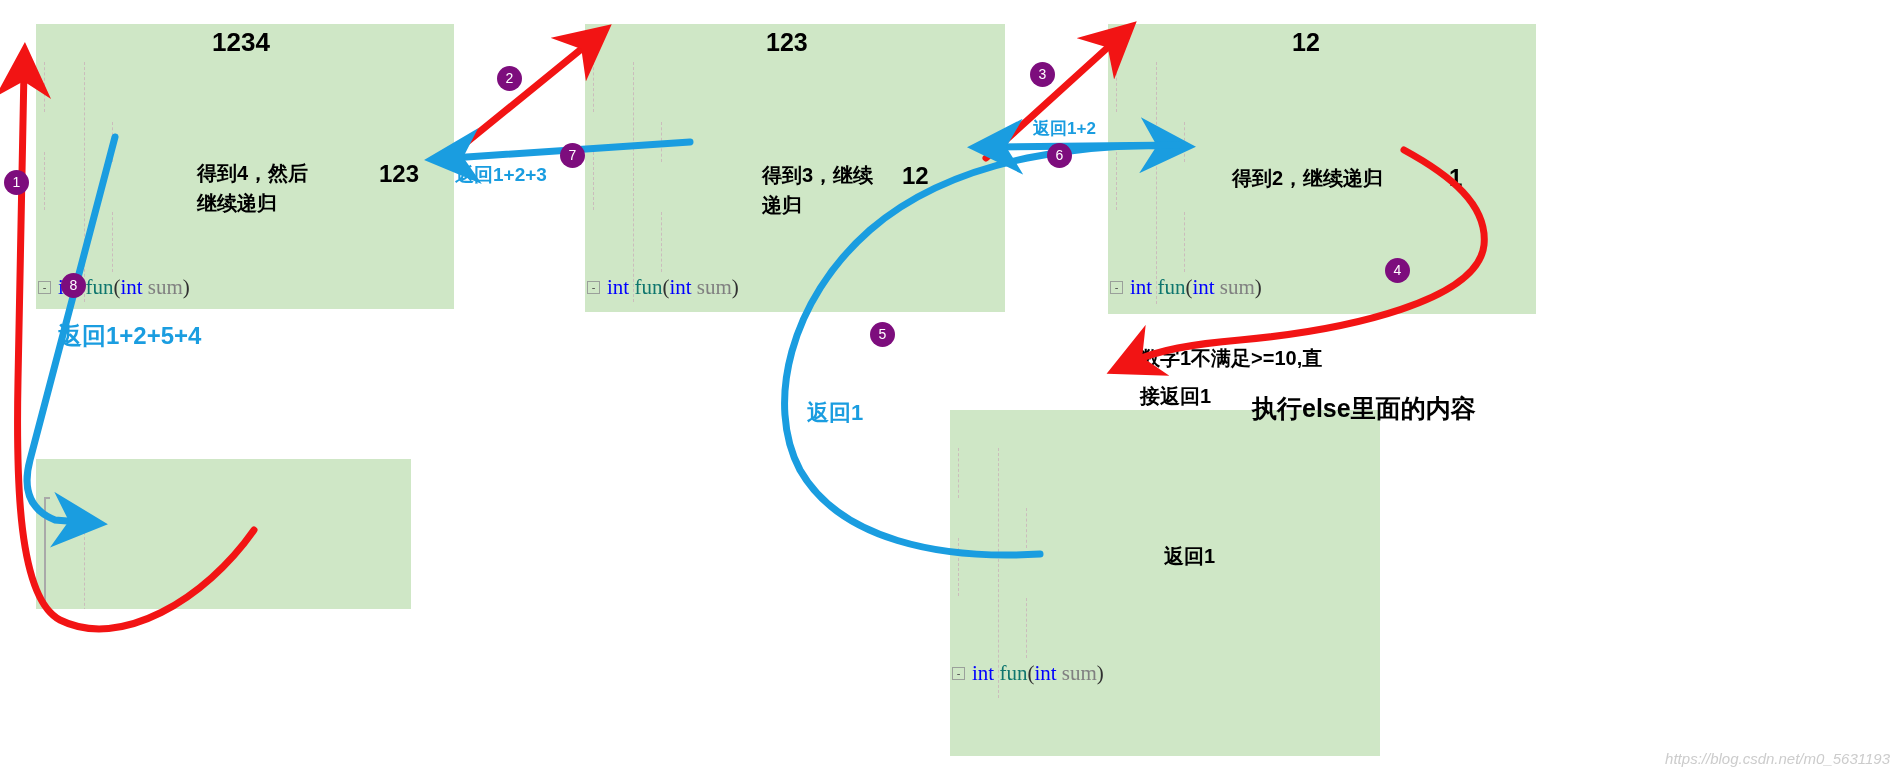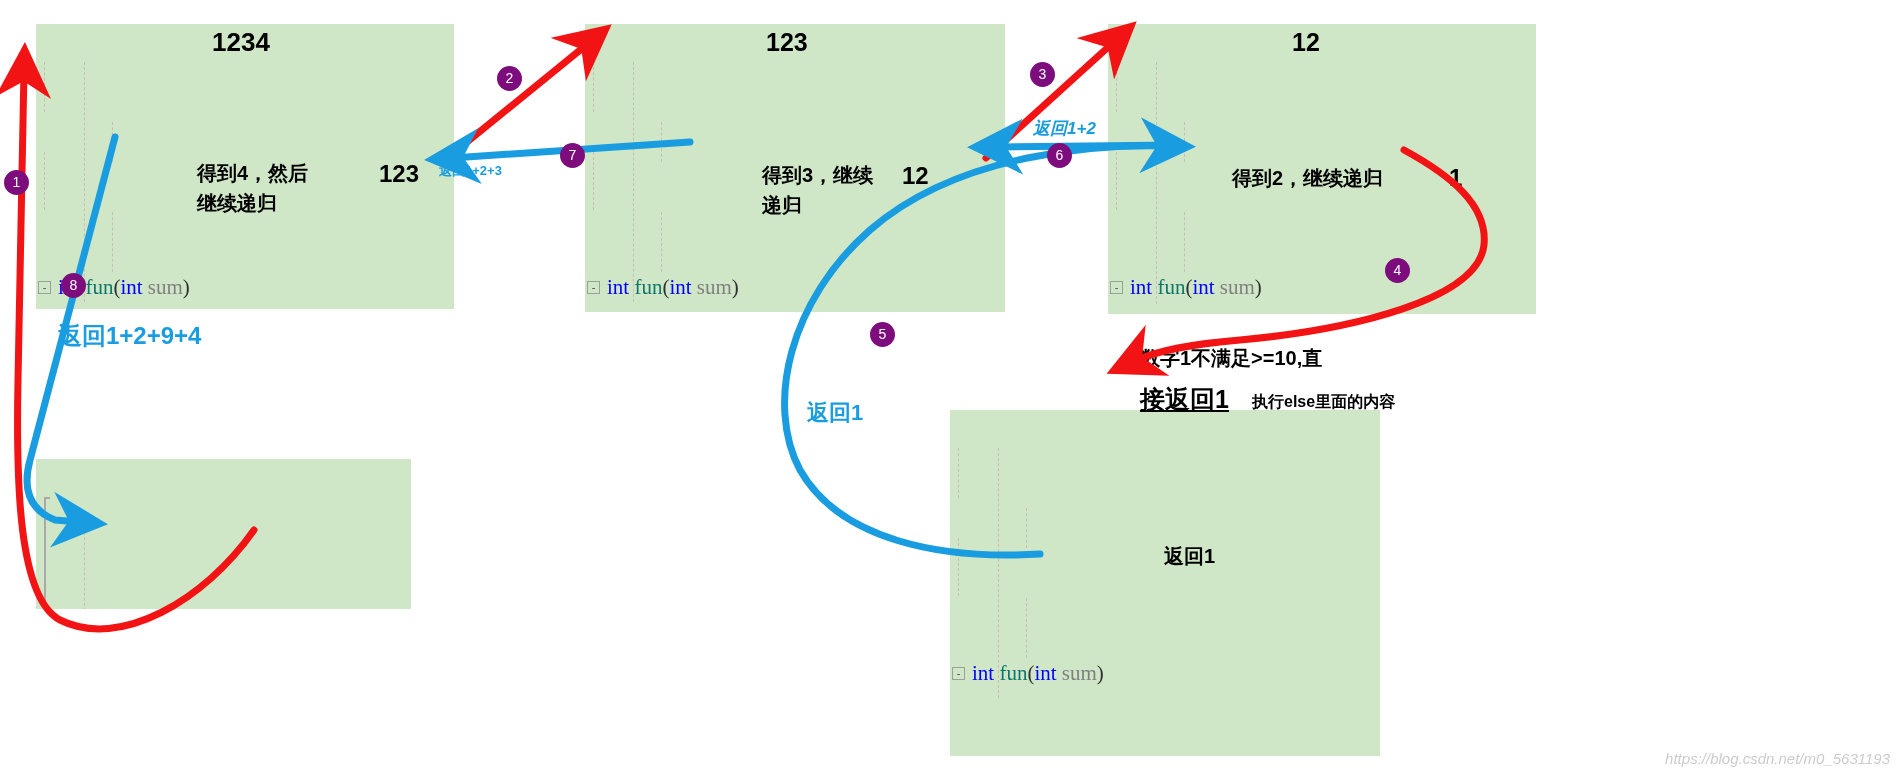--- a/index.html
+++ b/index.html
@@ -221,43 +221,43 @@
       
       
       
       
       
       
       
     </div>
   </div>
   <div class="anno" style="left:1140px; top:345px; font-size:20px;">数字1不满足&gt;=10,直</div>
-  <div class="anno" style="left:1140px; top:383px; font-size:25px;text-decoration:underline;">接返回1</div>
-  <div class="anno" style="left:1252px; top:392px; font-size:16px;">执行else里面的内容</div>
+  <div class="anno" style="left:1140px; top:383px; font-size:20px;">接返回1</div>
+  <div class="anno" style="left:1252px; top:392px; font-size:25px;">执行else里面的内容</div>
   <div class="anno" style="left:1164px; top:543px; font-size:20px;">返回1</div>
 
   <div class="code-panel" style="left:36px; top:459px; width:375px; height:150px;">
     <div class="code-lines">
       <div class="brace-bar" style="top:38px; height:236px;"></div>
       <div class="indent-line" style="left:48px; top:68px; height:190px;"></div>
 
       
       
       
       
       
       
       
       
     </div>
   </div>
 
-  <div class="anno-blue" style="left:58px; top:320px; font-size:24px;">返回1+2+9+4</div>
-  <div class="anno-blue" style="left:439px; top:162px; font-size:13px;">返回1+2+3</div>
-  <div class="anno-blue" style="left:1033px; top:117px; font-size:17px;font-style:italic;">返回1+2</div>
+  <div class="anno-blue" style="left:58px; top:320px; font-size:24px;">返回1+2+5+4</div>
+  <div class="anno-blue" style="left:455px; top:162px; font-size:19px;">返回1+2+3</div>
+  <div class="anno-blue" style="left:1033px; top:117px; font-size:17px;">返回1+2</div>
   <div class="anno-blue" style="left:807px; top:398px; font-size:22px;">返回1</div>
 
   <svg class="overlay" viewBox="0 0 1896 771">
     <defs>
       <marker id="redhead" markerWidth="8" markerHeight="8" refX="4" refY="4" orient="auto" markerUnits="strokeWidth">
         <path d="M0,0 L8,4 L0,8 L2.4,4 Z" fill="#f21414"></path>
       </marker>
       <marker id="bluehead" markerWidth="8" markerHeight="8" refX="4" refY="4" orient="auto" markerUnits="strokeWidth">
         <path d="M0,0 L8,4 L0,8 L2.4,4 Z" fill="#1a9de0"></path>
       </marker>

